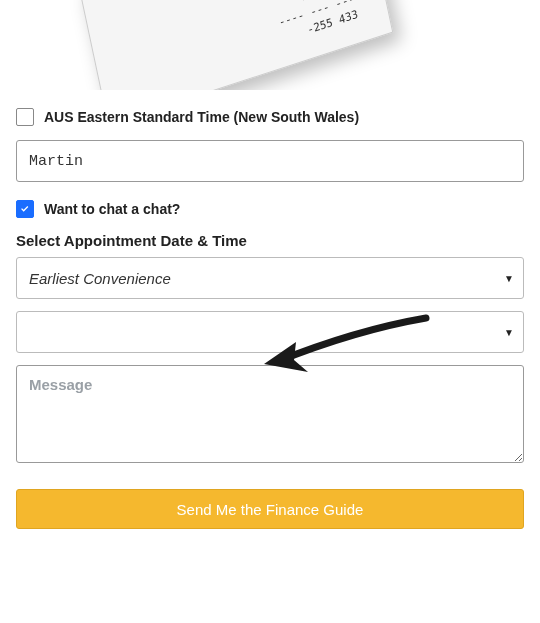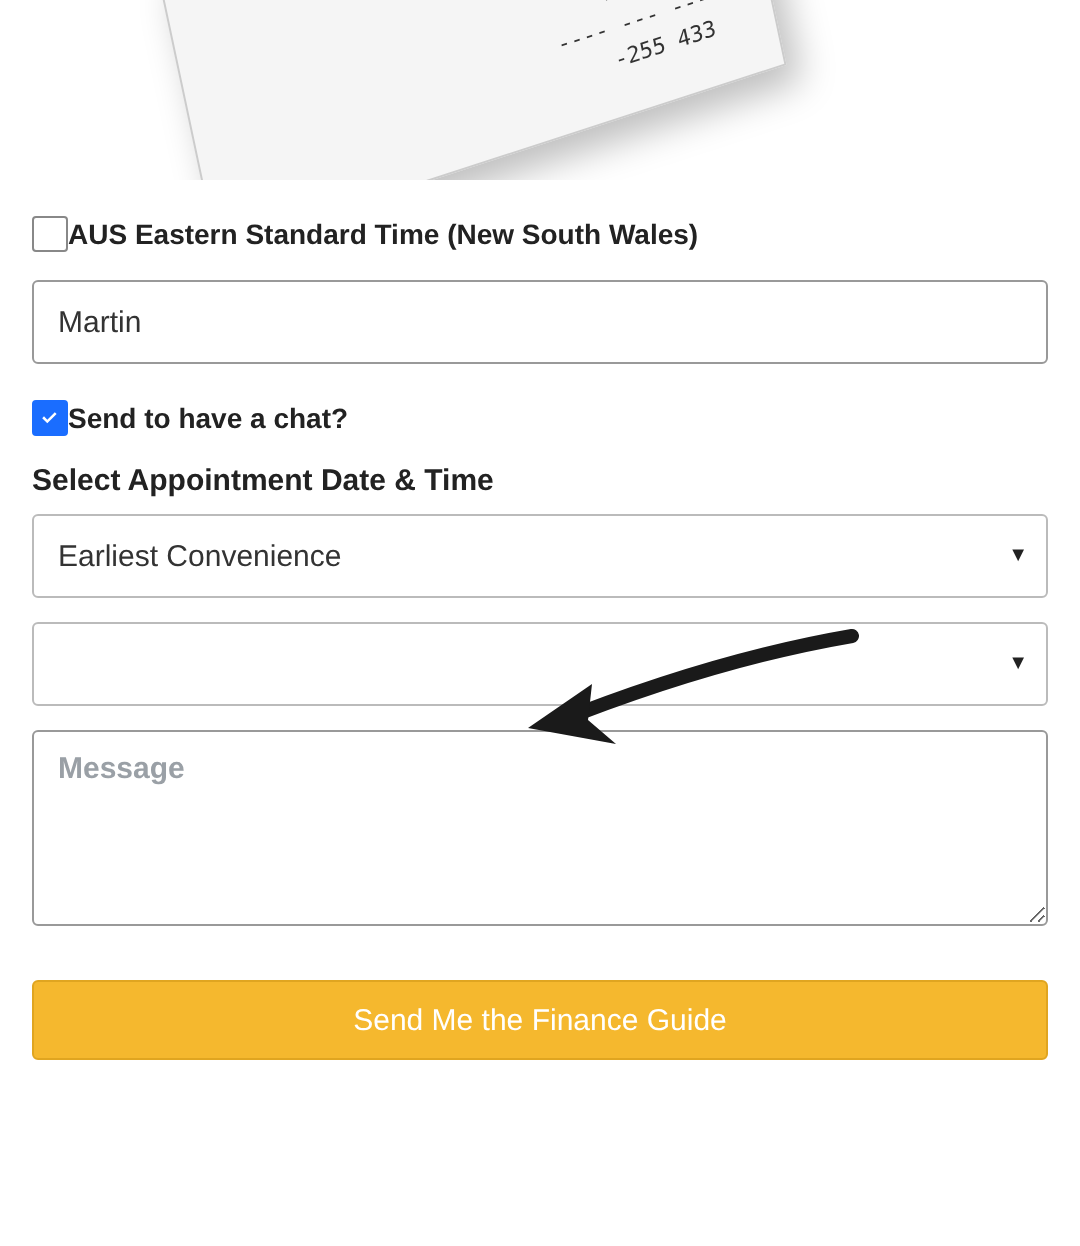--- a/index.html
+++ b/index.html
@@ -32,20 +32,21 @@
       bottom: 20px;
       color: #333;
       font-size: 11px;
       line-height: 1.4;
       text-align: right;
       font-family: monospace;
     }
     .checkbox-row {
       display: flex;
       align-items: center;
+      gap: 10px;
       margin: 18px 0 14px 0;
     }
     .checkbox {
       width: 18px;
       height: 18px;
       border: 1.5px solid #888;
       border-radius: 2px;
       display: flex;
       align-items: center;
       justify-content: center;
@@ -75,20 +76,21 @@
     }
     .text-input, .text-input-value {
       width: 100%;
       height: 42px;
       border: 1px solid #999;
       border-radius: 3px;
       padding: 0 12px;
       font-size: 15px;
       color: #333;
       background: #fff;
+      font-family: Liberation Mono, monospace;
     }
     .text-input::placeholder {
       color: #9aa0a6;
     }
     .section-label {
       font-size: 15px;
       font-weight: 700;
       color: #222;
       margin: 12px 0 8px 0;
     }
@@ -102,20 +104,21 @@
       height: 42px;
       border: 1px solid #bbb;
       border-radius: 3px;
       padding: 0 30px 0 12px;
       font-size: 15px;
       color: #333;
       background: #fff;
       appearance: none;
       -webkit-appearance: none;
       cursor: pointer;
+      font-style: italic;
     }
     .select.empty {
       color: #333;
     }
     .select-caret {
       position: absolute;
       right: 10px;
       top: 50%;
       transform: translateY(-50%);
       pointer-events: none;
@@ -186,21 +189,21 @@
     <input type="text" class="text-input" value="Martin" style="">
   </div>
 
 
   <div class="checkbox-row">
     <div class="checkbox checked">
       <svg viewBox="0 0 16 16">
           <path fill="#fff" d="M6.2 11.5 2.8 8.1l1.2-1.2 2.2 2.2 5-5 1.2 1.2z"></path>
         </svg>
     </div>
-    <span class="checkbox-label">Send to have a chat?</span>
+    <span class="checkbox-label">Want to chat a chat?</span>
   </div>
 
 
   <div class="section-label">Select Appointment Date &amp; Time</div>
 
   <div class="select-wrap">
     <select class="select">
       <option>Earliest Convenience</option>
     </select>
     <span class="select-caret">▼</span>

